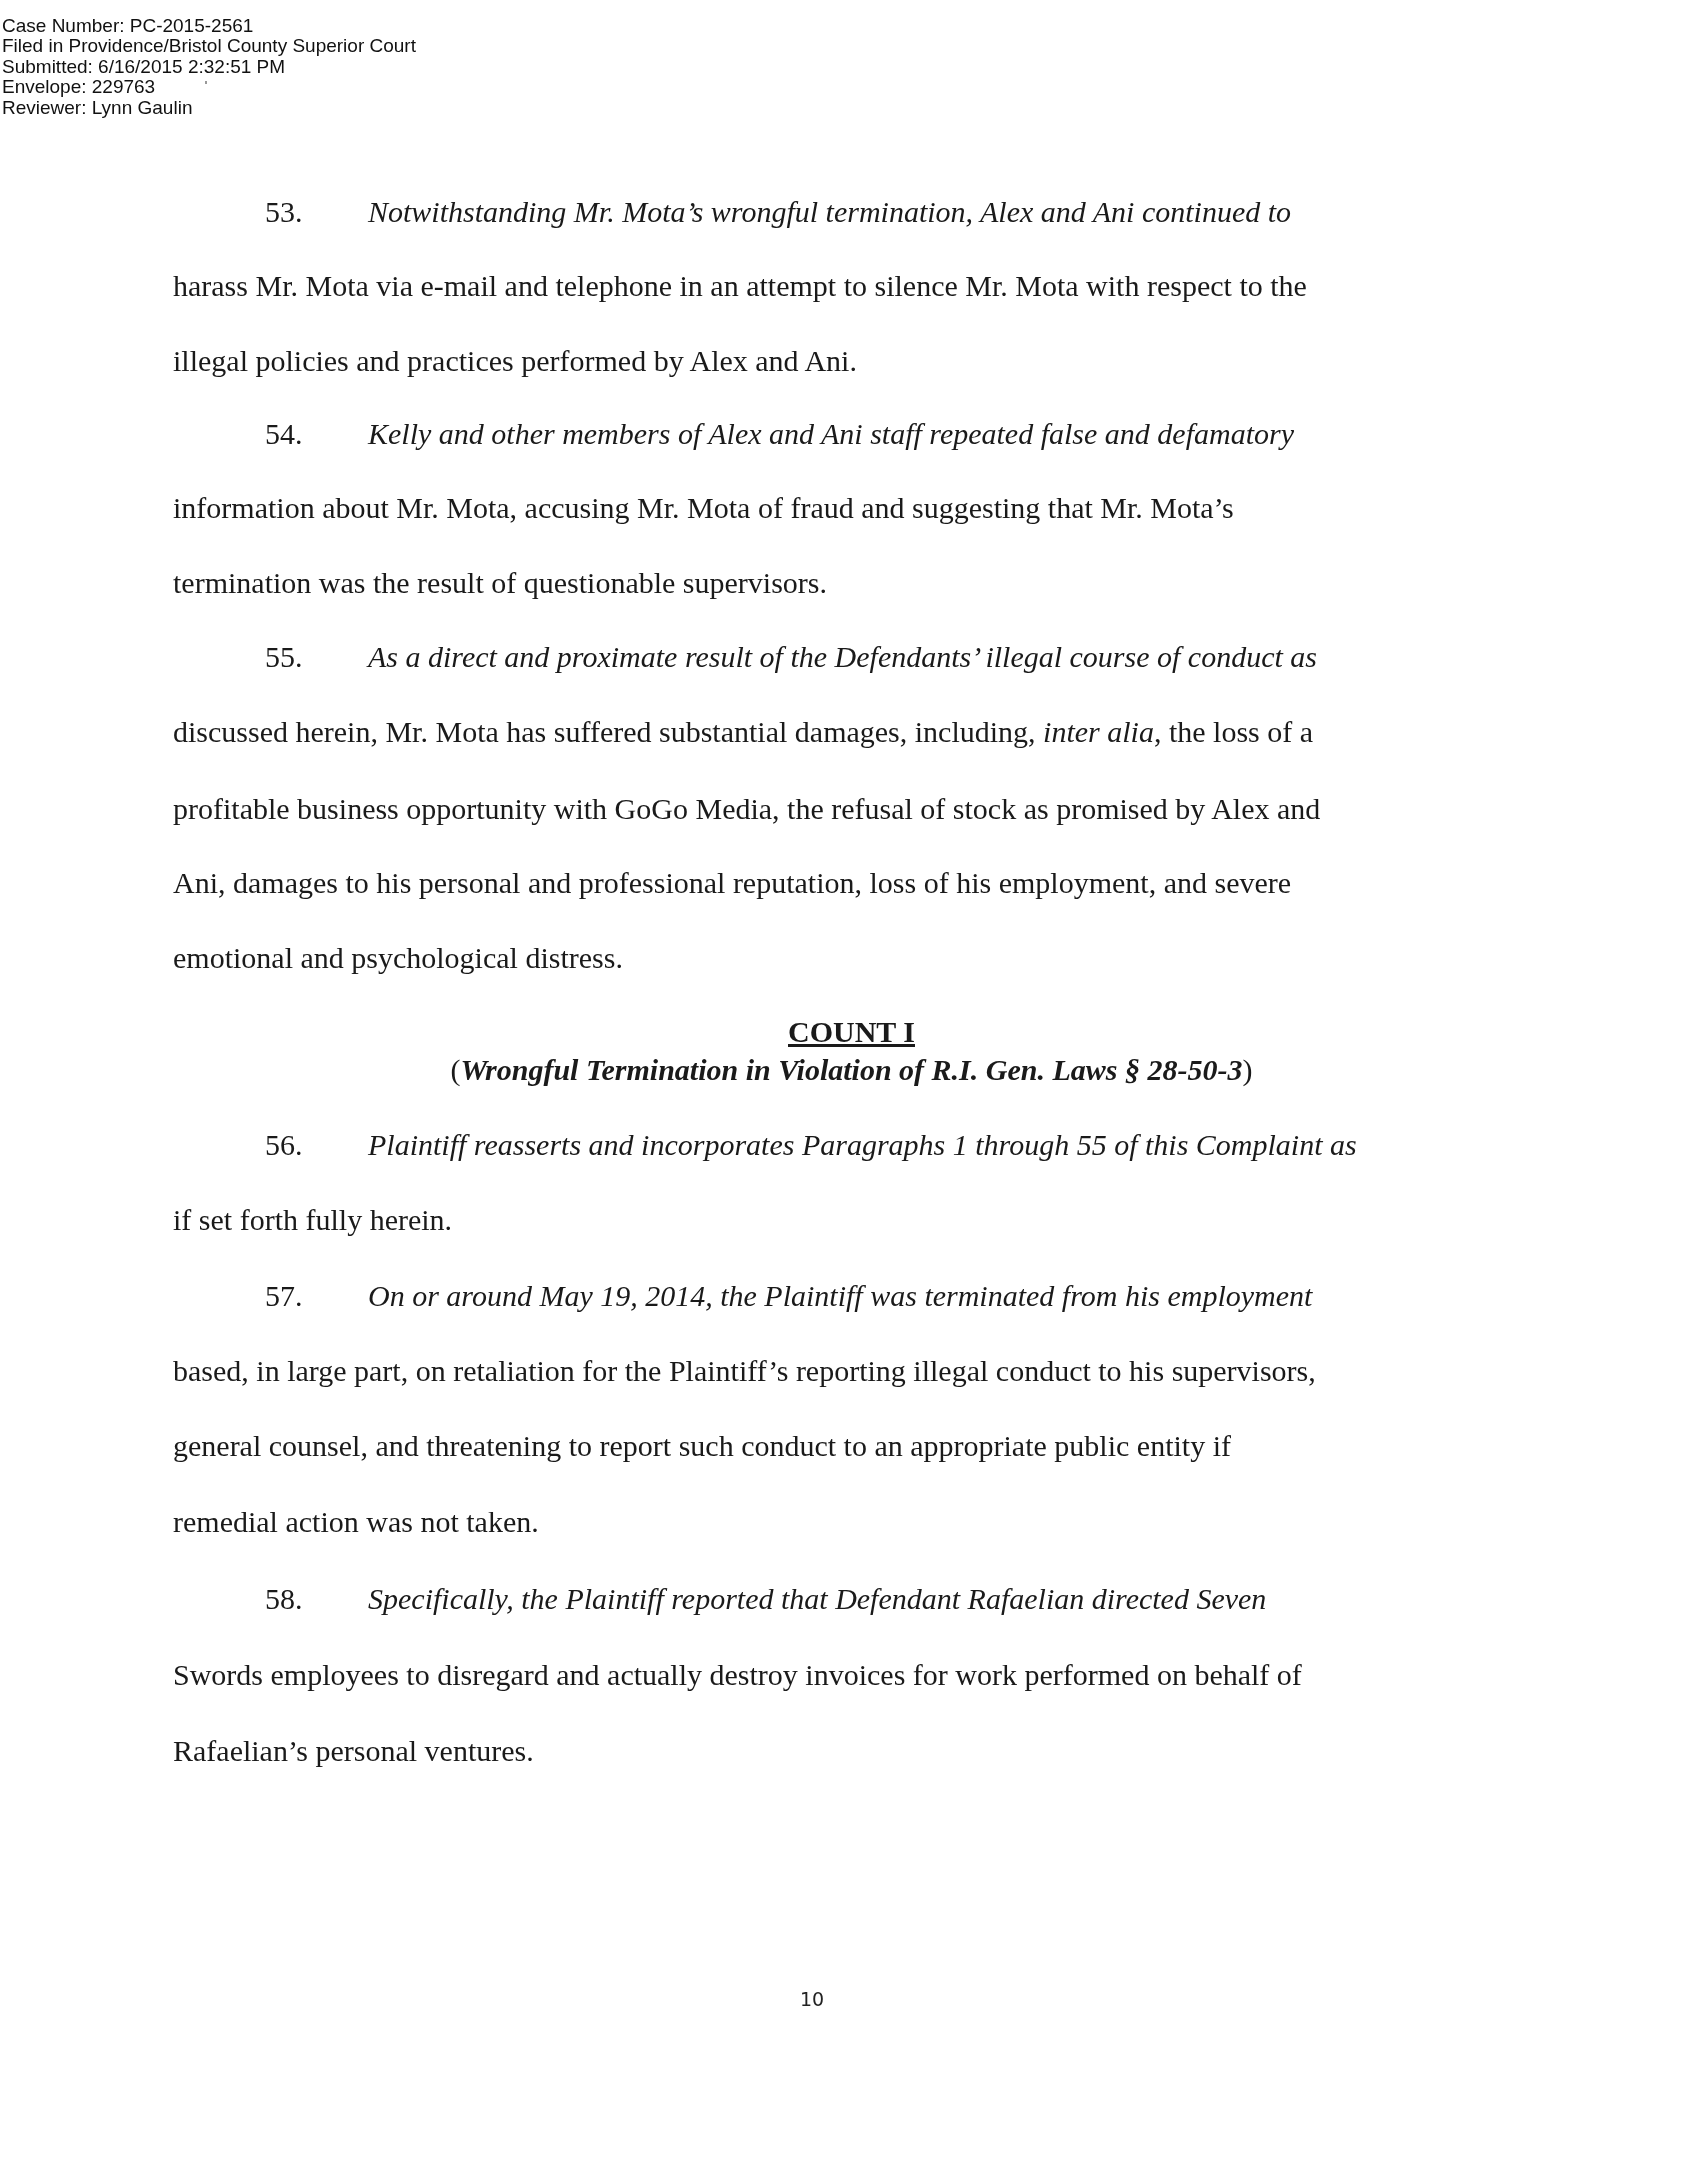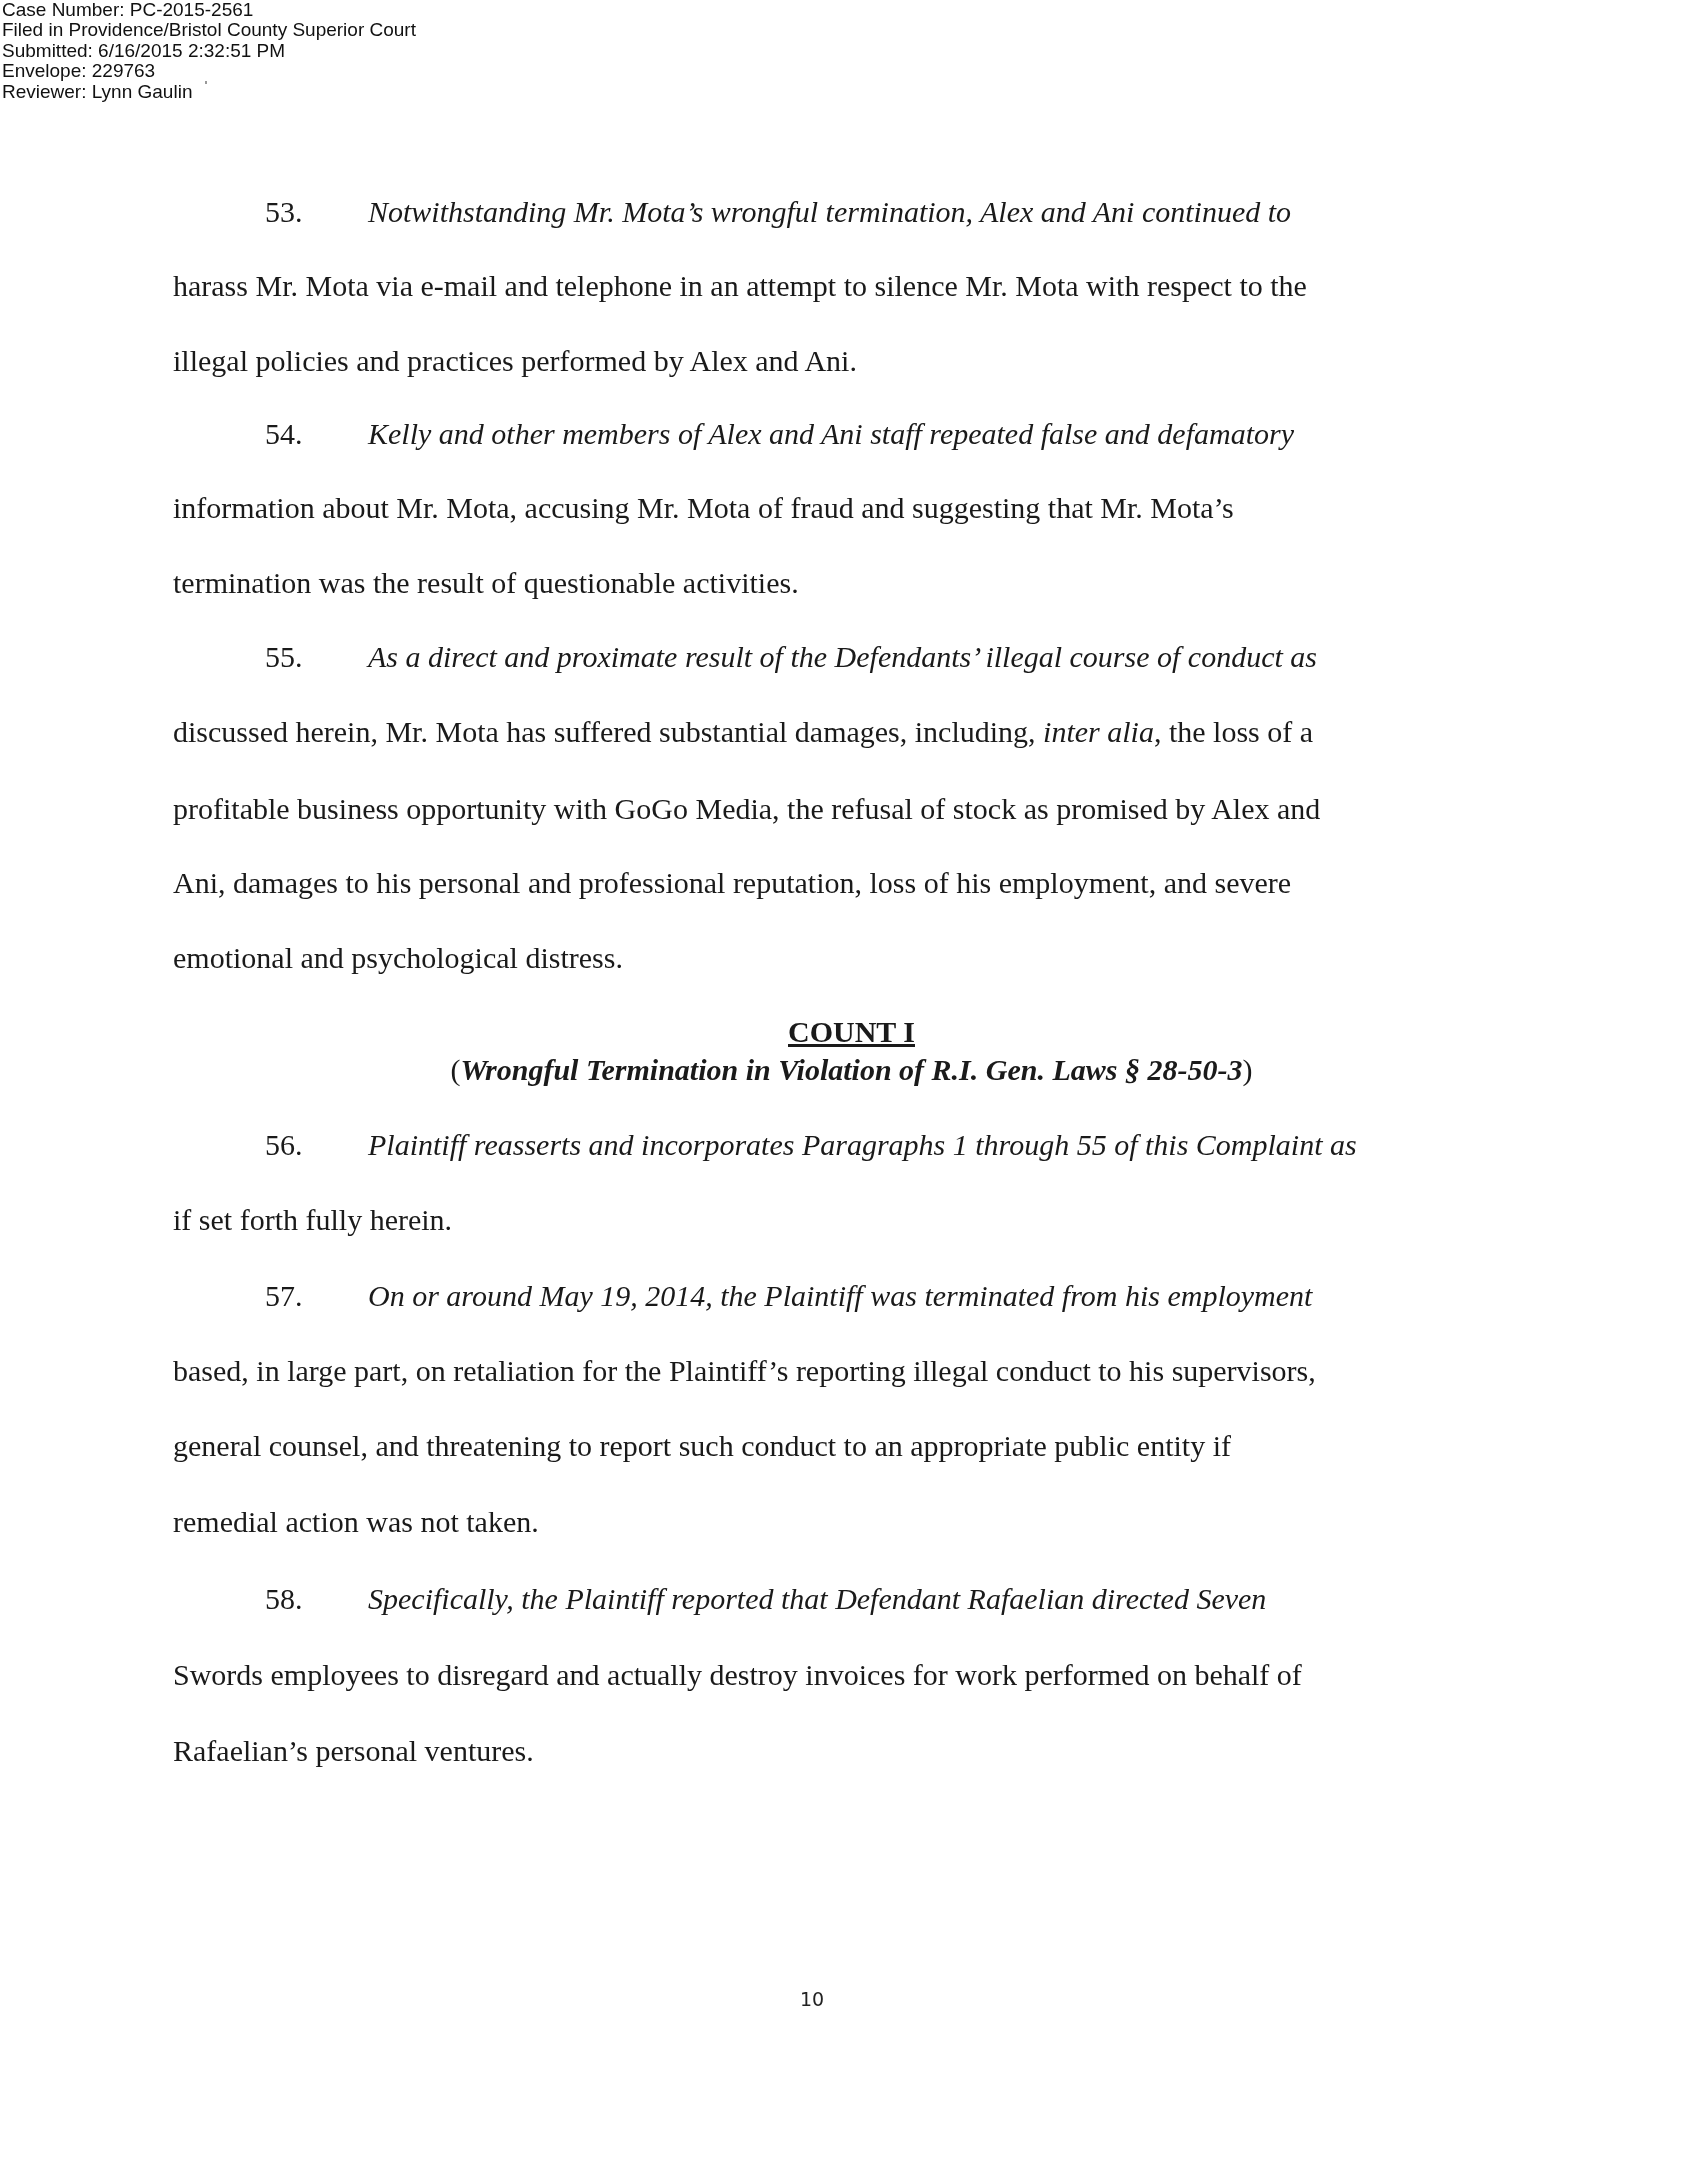--- a/index.html
+++ b/index.html
@@ -1,18 +1,18 @@
 <!DOCTYPE html>
 <html><head>
 <meta charset="utf-8">
 <style>
   html, body { margin: 0; padding: 0; background: #ffffff; }
   body { width: 1683px; height: 2178px; position: relative; overflow: hidden; color: #111; }
   .filing-header {
-    position: absolute; left: 2px; top: 0px;
+    position: absolute; left: 2px; top: 16px;
     font-family: "Liberation Sans", sans-serif; font-size: 19px; line-height: 20.4px; color: #111;
   }
   .filing-header div { white-space: nowrap; }
   .body-text {
     position: absolute; left: 173px; width: 1267px;
     font-family: "Liberation Serif", serif; font-size: 30px; color: #1a1a1a;
   }
   .line { position: absolute; left: 0; white-space: nowrap; height: 36px; line-height: 36px; }
   .pnum { position: absolute; left: 92px; }
   .ptext-first { position: absolute; left: 195px; white-space: nowrap; font-style: italic; }
@@ -48,21 +48,21 @@
   <div class="line" style="top:74px;">harass Mr. Mota via e-mail and telephone in an attempt to silence Mr. Mota with respect to the</div>
   <div class="line" style="top:149px;">illegal policies and practices performed by Alex and Ani.</div>
 </div>
 
 <div class="body-text" style="top:416px;">
   <div class="line" style="top:0px;">
     <span class="pnum">54.</span>
     <span class="ptext-first">Kelly and other members of Alex and Ani staff repeated false and defamatory</span>
   </div>
   <div class="line" style="top:74px;">information about Mr. Mota, accusing Mr. Mota of fraud and suggesting that Mr. Mota’s</div>
-  <div class="line" style="top:149px;">termination was the result of questionable activities.</div>
+  <div class="line" style="top:149px;">termination was the result of questionable supervisors.</div>
 </div>
 
 <div class="body-text" style="top:639px;">
   <div class="line" style="top:0px;">
     <span class="pnum">55.</span>
     <span class="ptext-first">As a direct and proximate result of the Defendants’ illegal course of conduct as</span>
   </div>
   <div class="line" style="top:75px;">
     <span>discussed herein, Mr. Mota has suffered substantial damages, including, </span><i>inter alia</i><span>, the loss of a</span>
   </div>

